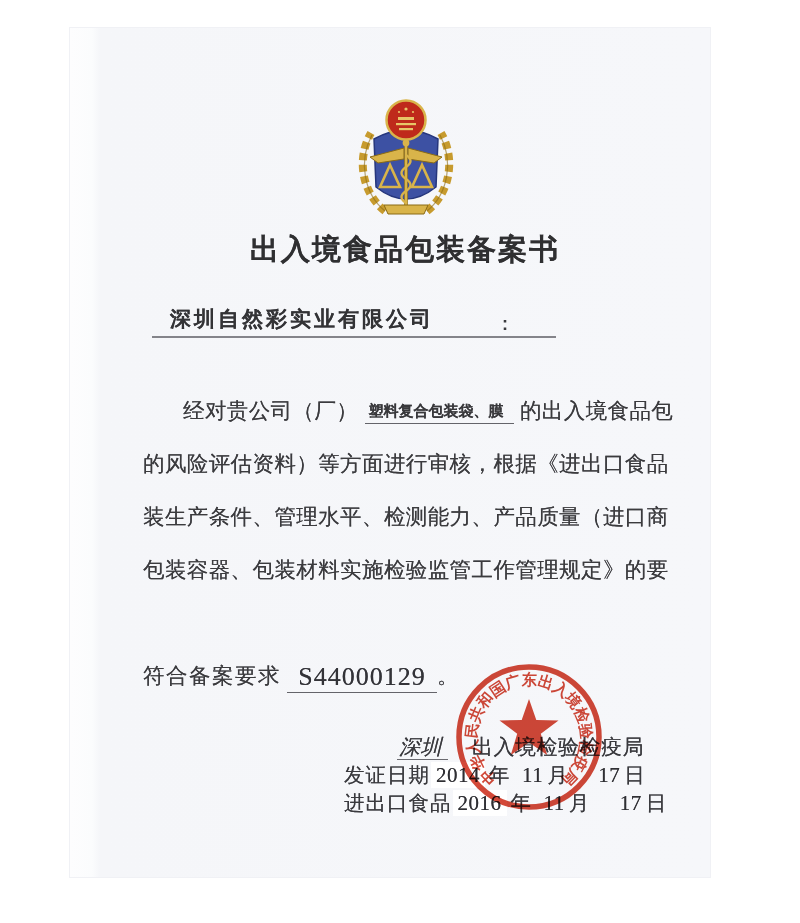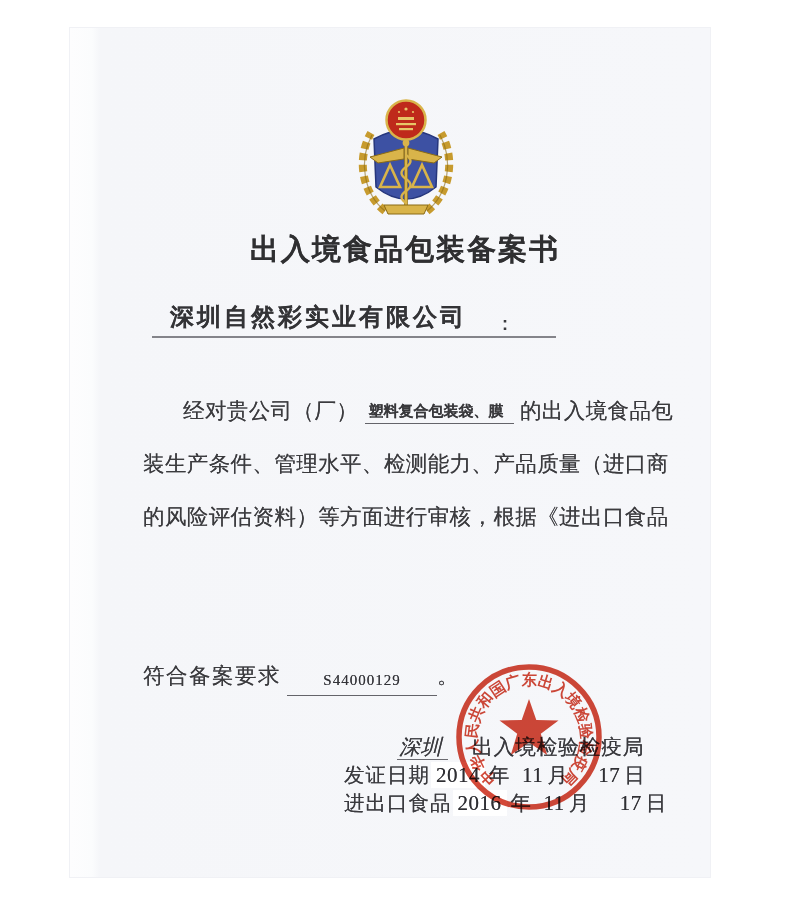--- a/index.html
+++ b/index.html
@@ -16,21 +16,21 @@
   .title{
     position:absolute;left:100px;top:230px;width:610px;margin:0;text-align:center;
     font-size:29px;font-weight:bold;letter-spacing:2px;color:#2f2f31;z-index:5;
     text-shadow:0 0 .5px #55555a;
   }
   .company-line{
     position:absolute;left:152px;top:303px;width:404px;height:33px;
     border-bottom:2px solid #84848a;z-index:5;
   }
   .company{
-    position:absolute;left:18px;bottom:3px;font-size:24px;font-weight:bold;
+    position:absolute;left:18px;bottom:3px;font-size:21px;font-weight:bold;
     letter-spacing:3px;color:#333336;text-shadow:0 0 .5px #55555a;
   }
   .colon{position:absolute;right:48px;bottom:1px;font-size:18px;font-weight:bold;color:#3a3a3e;}
   .para{
     position:absolute;left:143px;top:385px;width:520px;z-index:5;
     font-size:21.5px;letter-spacing:.4px;color:#3b3b3e;line-height:53px;
     text-shadow:0 0 .5px #5a5a60;
   }
   .pline{white-space:nowrap;height:53px;}
   .pline.first{text-indent:0;padding-left:40px;}
@@ -40,21 +40,21 @@
     padding:0 10px 2px 4px;line-height:20px;vertical-align:2px;
   }
   .code-line{
     position:absolute;left:143px;top:650px;z-index:5;height:53px;line-height:53px;
     font-size:21.5px;letter-spacing:1.5px;color:#3b3b3e;white-space:nowrap;
     text-shadow:0 0 .5px #5a5a60;
   }
   .code-value{
     display:inline-block;width:150px;margin-left:6px;text-align:center;
     border-bottom:1.5px solid #64646a;line-height:30px;vertical-align:-2px;
-    font-family:"Liberation Serif",serif;font-size:15px;letter-spacing:1px;color:#333338;
+    font-family:"Liberation Serif",serif;font-size:26px;letter-spacing:1px;color:#333338;
   }
   .issuer{
     position:absolute;left:397px;top:733px;z-index:5;font-size:21px;
     letter-spacing:.5px;color:#39393d;white-space:nowrap;text-shadow:0 0 .5px #5a5a60;
   }
   .issuer .city{border-bottom:1.5px solid #6a6a70;padding:0 6px 1px 2px;margin-right:24px;font-style:italic;}
   .dates{position:absolute;left:344px;top:761px;z-index:5;}
   .date-row{height:28px;line-height:28px;font-size:20.5px;color:#3a3a3e;white-space:nowrap;
     letter-spacing:.5px;text-shadow:0 0 .5px #5a5a60;}
   .dlabel{letter-spacing:1px;margin-right:1px;}
@@ -114,22 +114,23 @@
     <span class="company">深圳自然彩实业有限公司</span>
     <span class="colon">:</span>
   </div>
 
   <div class="para">
     <div class="pline first">
       <span>经对贵公司（厂）</span>
       <span class="product">塑料复合包装袋、膜</span>
       <span>的出入境食品包</span>
     </div>
+    <div class="pline">的风险评估资料）等方面进行审核，根据《进出口食品</div>
     <div class="pline">装生产条件、管理水平、检测能力、产品质量（进口商</div>
-    <div class="pline">的风险评估资料）等方面进行审核，根据《进出口食品</div>
+    <div class="pline">包装容器、包装材料实施检验监管工作管理规定》的要</div>
   </div>
 
   <div class="code-line">
     <span>符合备案要求</span><span class="code-value">S44000129</span><span>。</span>
   </div>
 
   <div class="issuer">
     <span class="city">深圳</span><span>出入境检验检疫局</span>
   </div>
 

